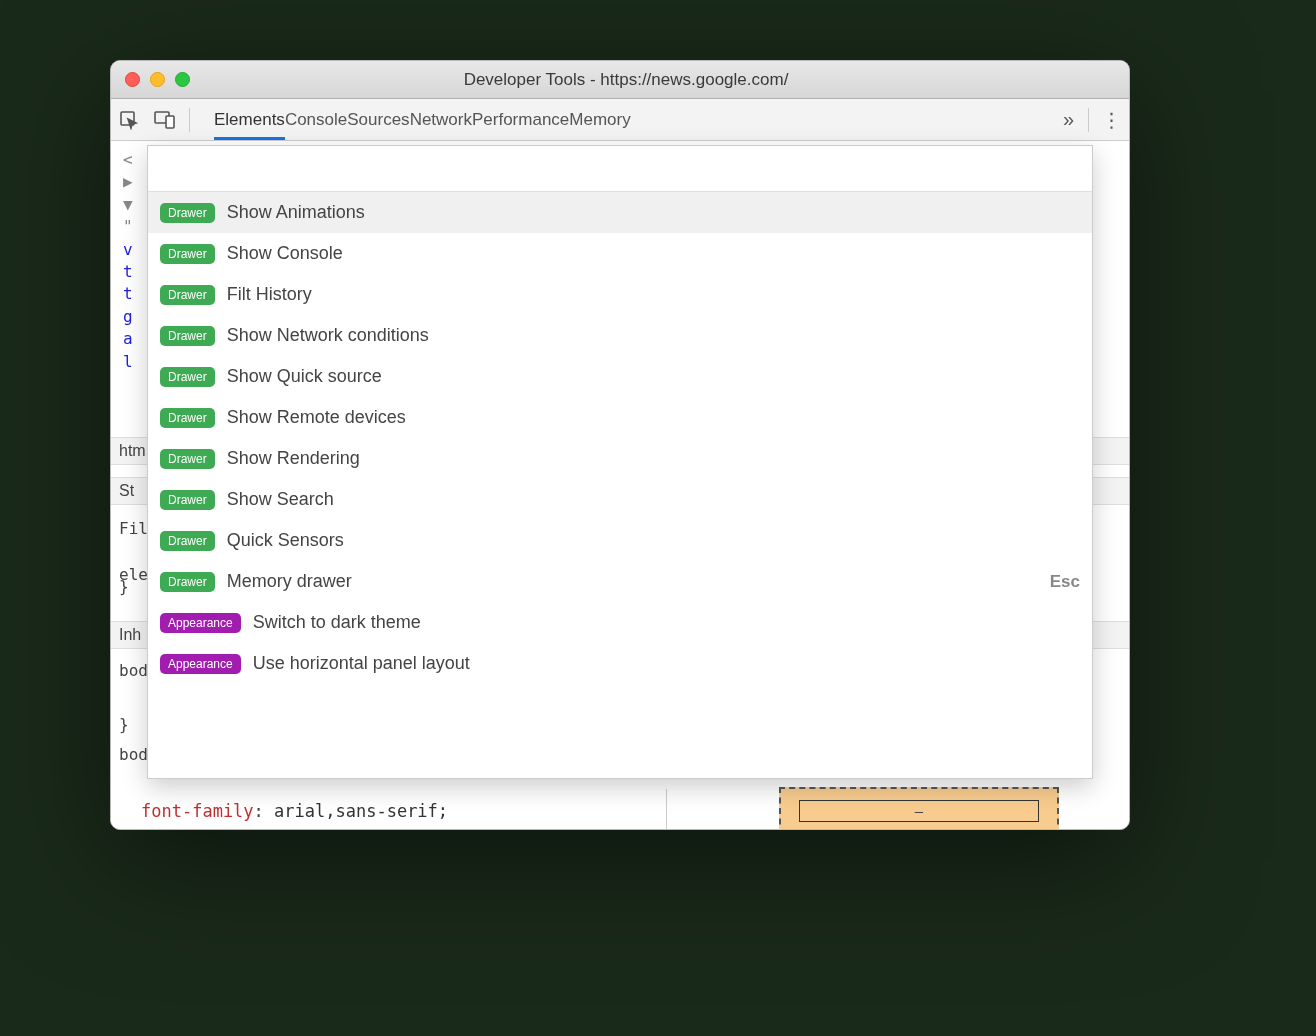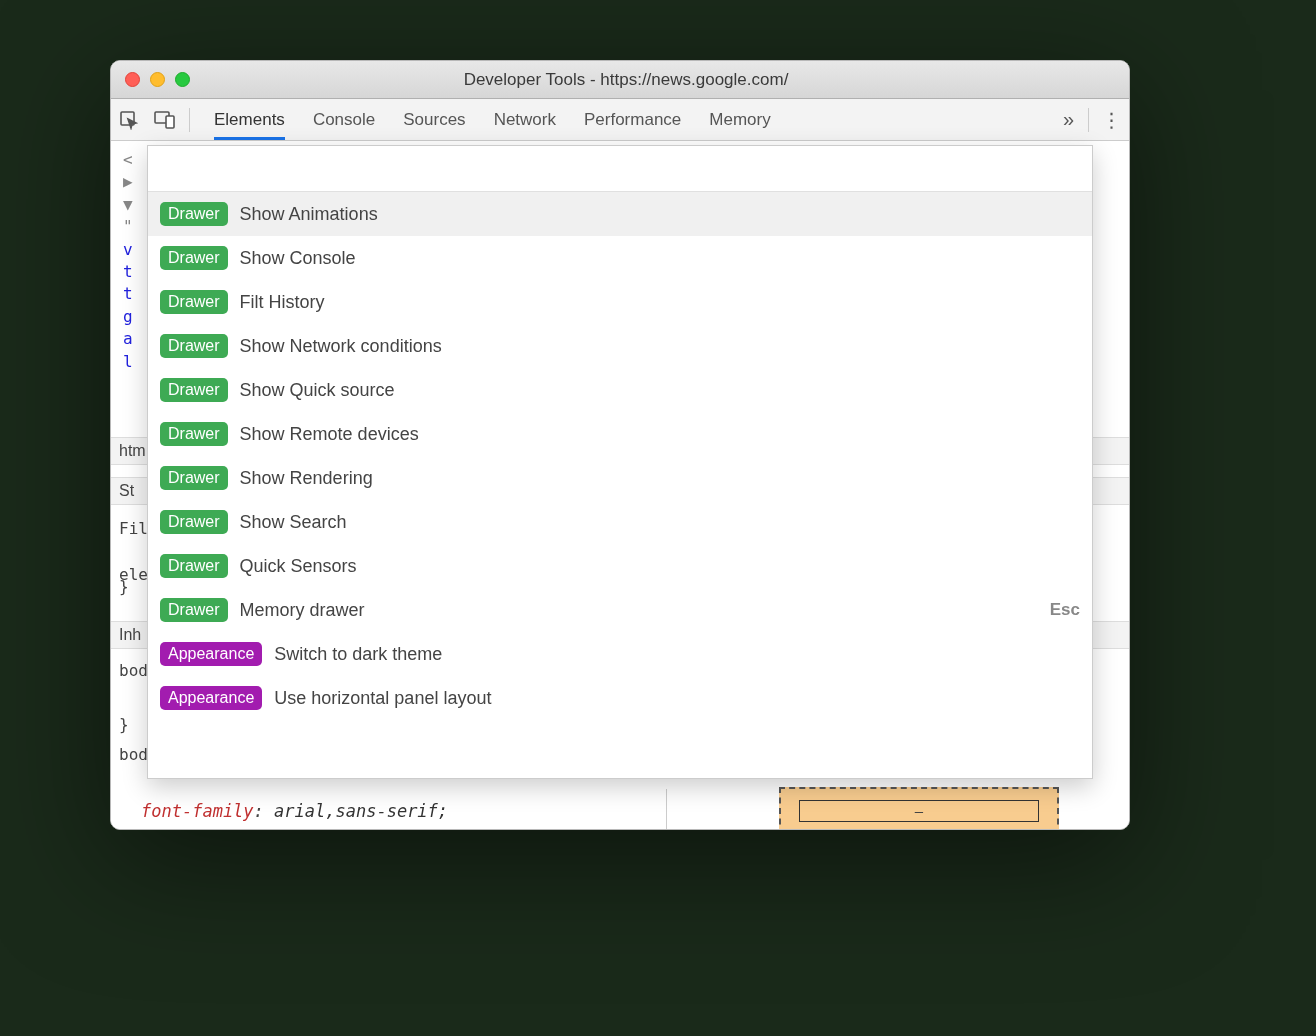--- a/index.html
+++ b/index.html
@@ -71,21 +71,20 @@
   }
   .tool-btn svg { stroke: #555; }
   .vsep {
     width: 1px;
     height: 24px;
     background: #ccc;
     margin: 0 6px;
   }
   .tabs {
     display: flex;
-    gap: 28px;
     padding-left: 18px;
     flex: 1;
     align-items: center;
     height: 100%;
   }
   .tab {
     color: #555;
     cursor: pointer;
     height: 100%;
     display: flex;
@@ -140,21 +139,20 @@
     font-size: 16px;
     color: #444;
     padding-left: 8px;
   }
   .bg-css {
     position: absolute;
     left: 30px;
     bottom: 8px;
     font-family: Menlo, monospace;
     font-size: 17px;
-    font-style: italic;
   }
   .bg-css .prop { color: #c03030; }
   .bg-css .sep { color: #444; }
   .bg-css .val { color: #333; }
   .box-model {
     position: absolute;
     right: 70px;
     bottom: -6px;
     width: 280px;
     height: 48px;
@@ -219,21 +217,21 @@
     color: #444;
     gap: 12px;
     cursor: pointer;
   }
   .cmd-item.highlight {
     background: #f0f0f0;
   }
   .badge {
     border-radius: 5px;
     color: #fff;
-    font-size: 16px;
+    font-size: 12px;
     padding: 3px 8px;
     display: inline-block;
   }
   .badge.drawer { background: #3eaa54; }
   .badge.appearance { background: #a21caf; text-align: center; }
   .cmd-label { flex: 1; }
   .cmd-shortcut { color: #888; font-size: 17px; font-weight: bold; }
 </style>
 </head>
 <body>

